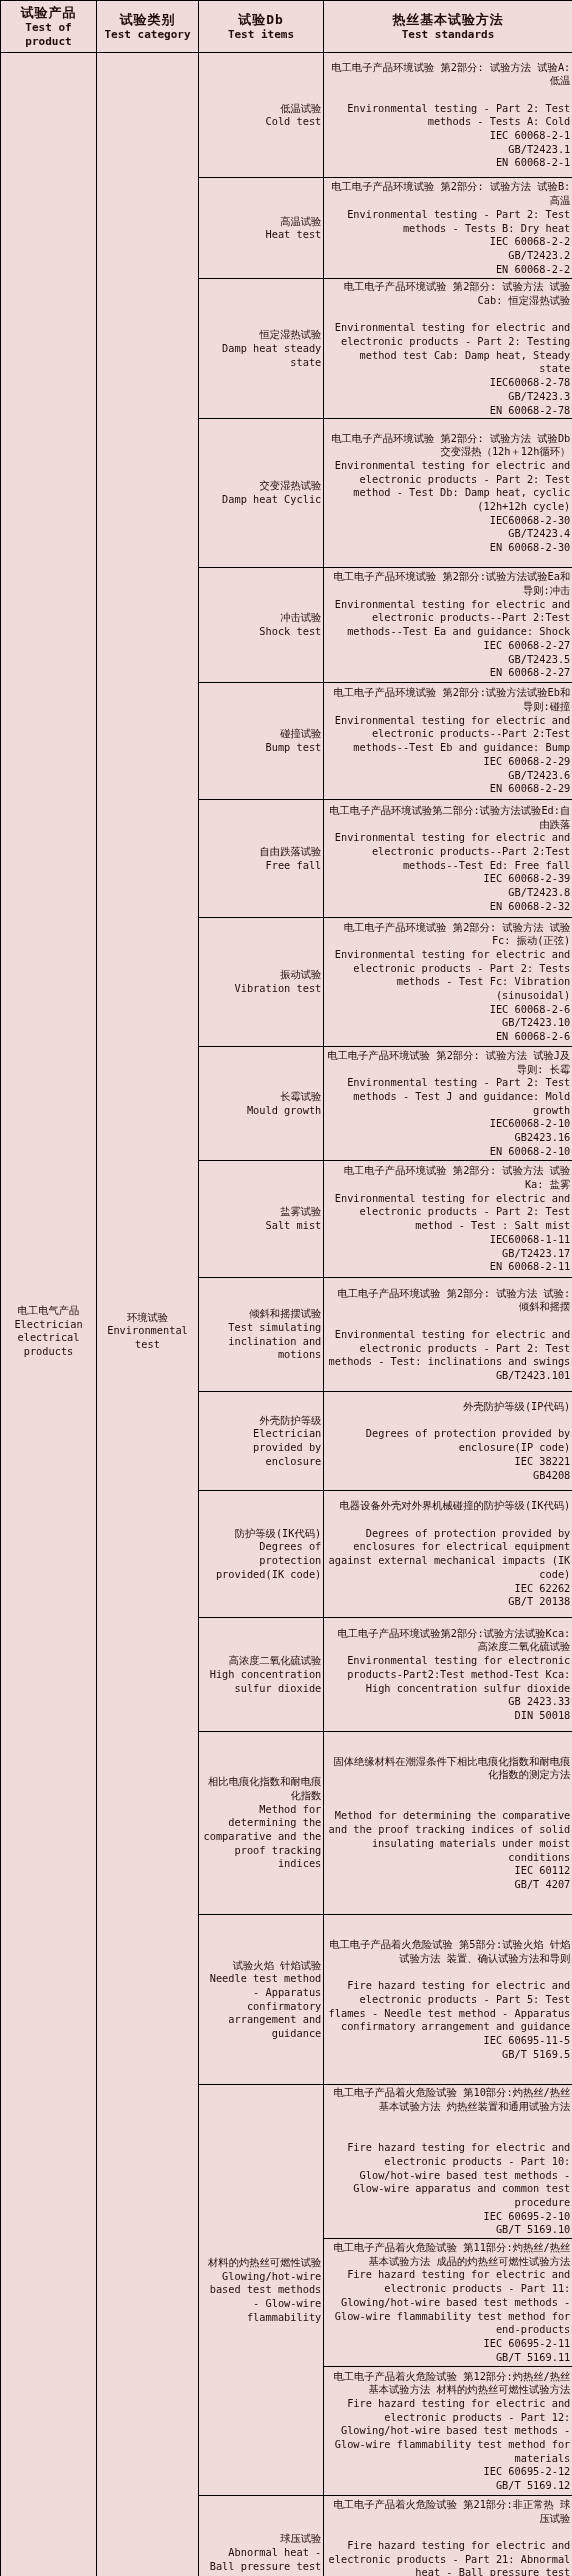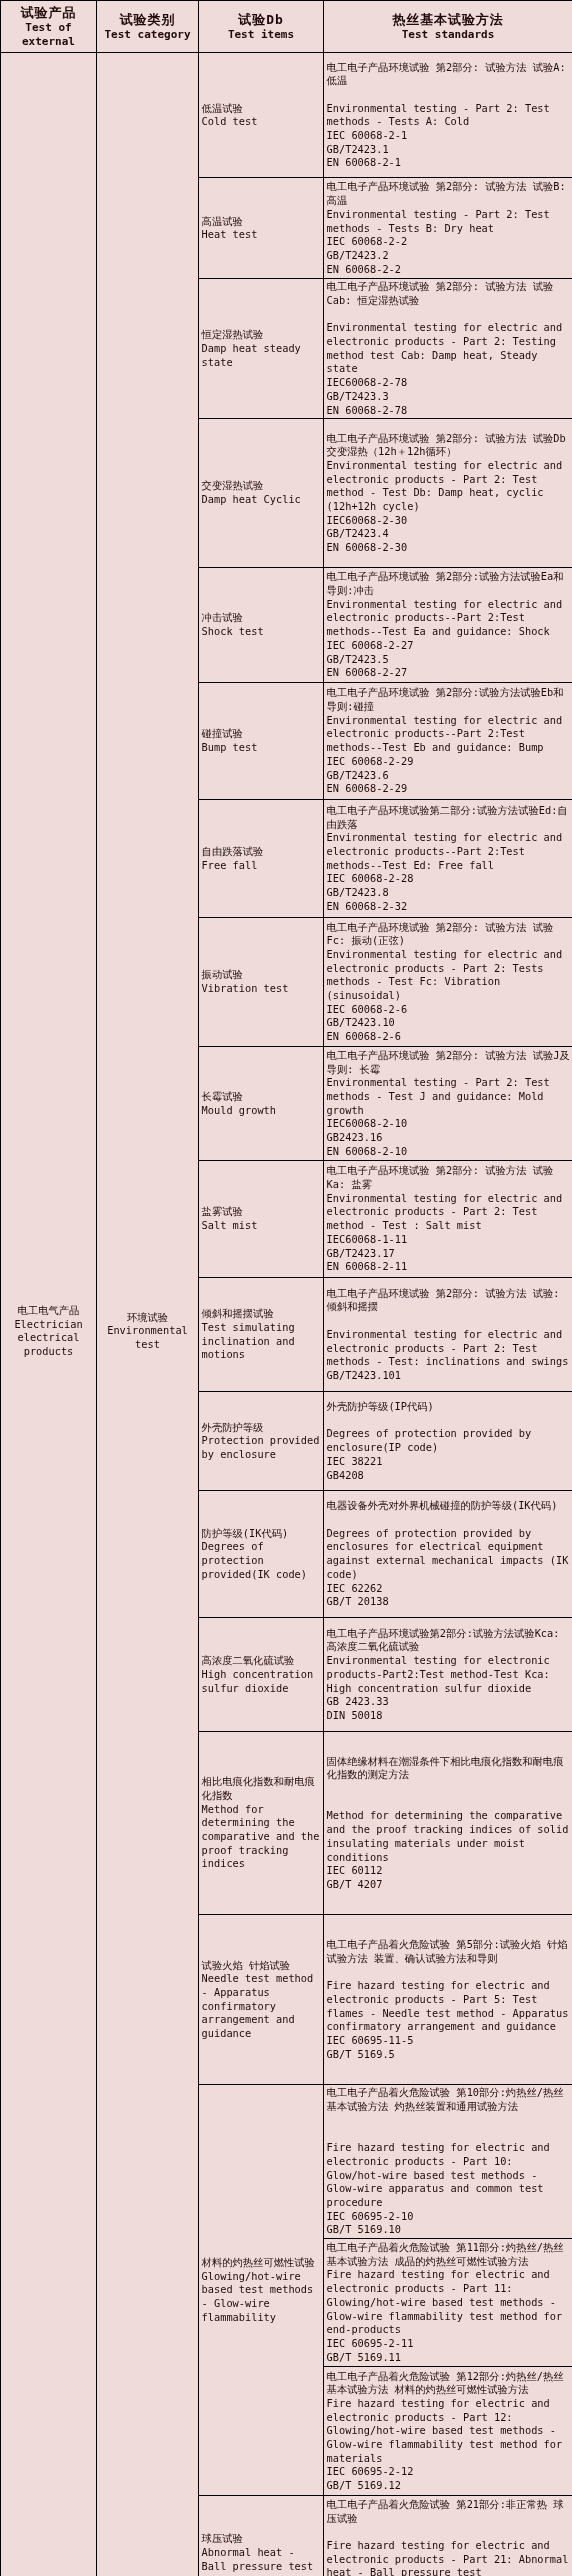--- a/index.html
+++ b/index.html
@@ -26,35 +26,35 @@
     padding:0.9px 1.7px 0.9px 2.6px;
   }
   thead th{
     font-weight:bold;
     text-align:center;
     padding:2.6px 0.9px;
   }
   thead .zh{display:block;font-size:13px;line-height:17px;letter-spacing:0.9px;}
   thead .en{display:block;font-size:11px;line-height:14.6px;}
   td.center{text-align:center;padding:0.9px 1.7px;}
-  td.left{text-align:left;}
+  td.left{text-align:right;}
 </style>
 </head>
 <body>
 
 <table>
   <colgroup>
     <col style="width:96px">
     <col style="width:102px">
     <col style="width:125px">
     <col style="width:249px">
   </colgroup>
   <thead>
     <tr style="height:45px">
-      <th><span class="zh">试验产品</span><span class="en">Test of external</span></th>
+      <th><span class="zh">试验产品</span><span class="en">Test of product</span></th>
       <th><span class="zh">试验类别</span><span class="en">Test category</span></th>
       <th><span class="zh">试验Db</span><span class="en">Test items</span></th>
       <th><span class="zh">热丝基本试验方法</span><span class="en">Test standards</span></th>
     </tr>
   </thead>
   <tbody>
       <tr style="height: 125px;">
         <td class="center" rowspan="20">电工电气产品
 Electrician electrical products</td>
         <td class="center" rowspan="20">环境试验
@@ -112,21 +112,21 @@
 Environmental testing for electric and electronic products--Part 2:Test methods--Test Eb and guidance: Bump
 IEC 60068-2-29
 GB/T2423.6
 EN 60068-2-29</td>
       </tr>
       <tr style="height: 118px;">
         <td class="left">自由跌落试验
 Free fall</td>
         <td class="left">电工电子产品环境试验第二部分:试验方法试验Ed:自由跌落
 Environmental testing for electric and electronic products--Part 2:Test methods--Test Ed: Free fall
-IEC 60068-2-28
+IEC 60068-2-39
 GB/T2423.8
 EN 60068-2-32</td>
       </tr>
       <tr style="height: 129px;">
         <td class="left">振动试验
 Vibration test</td>
         <td class="left">电工电子产品环境试验 第2部分: 试验方法 试验Fc: 振动(正弦)
 Environmental testing for electric and electronic products - Part 2: Tests methods - Test Fc: Vibration (sinusoidal)
 IEC 60068-2-6
 GB/T2423.10
@@ -153,21 +153,21 @@
       <tr style="height: 114px;">
         <td class="left">倾斜和摇摆试验
 Test simulating inclination and motions</td>
         <td class="left">电工电子产品环境试验 第2部分: 试验方法 试验: 倾斜和摇摆
 
 Environmental testing for electric and electronic products - Part 2: Test methods - Test: inclinations and swings
 GB/T2423.101</td>
       </tr>
       <tr style="height: 99px;">
         <td class="left">外壳防护等级
-Protection provided by enclosure</td>
+Electrician provided by enclosure</td>
         <td class="left">外壳防护等级(IP代码)
 
 Degrees of protection provided by enclosure(IP code)
 IEC 38221
 GB4208</td>
       </tr>
       <tr style="height: 127px;">
         <td class="left">防护等级(IK代码)
 Degrees of protection provided(IK code)</td>
         <td class="left">电器设备外壳对外界机械碰撞的防护等级(IK代码)

